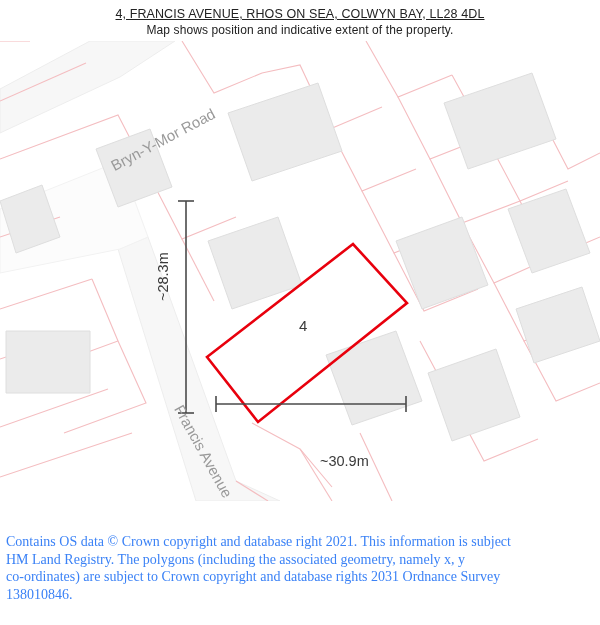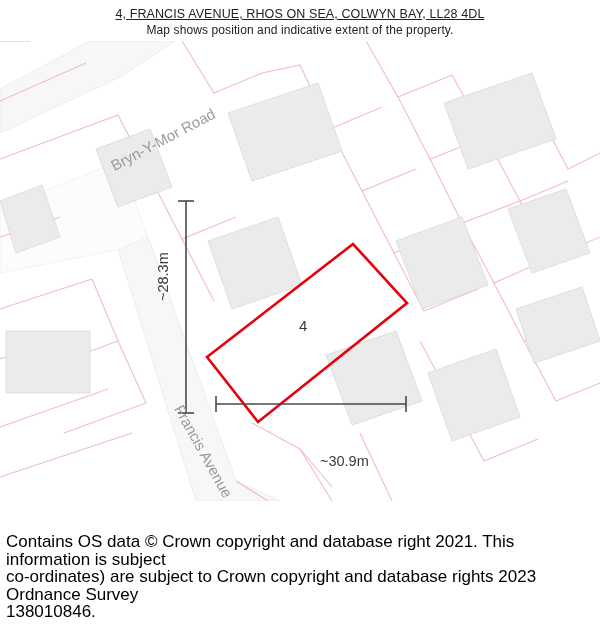--- a/index.html
+++ b/index.html
@@ -55,23 +55,24 @@
   .footer {
     position: absolute;
     top: 533px;
     left: 0;
     width: 600px;
     padding: 0 6px;
     box-sizing: border-box;
   }
   .footer p {
     margin: 0;
-    font-size: 17px;
+    font-size: 14px;
     line-height: 17.5px;
-    color: #000000;
+    color: #3b82f6;
+    font-family: Liberation Serif, serif;
   }
   .area-label {
     position: absolute;
     left: 205px;
     top: 110px;
     font-size: 19px;
     color: #3b3b3b;
     letter-spacing: 0.2px;
   }
   .plot-number {
@@ -205,17 +206,18 @@
 
     <div class="plot-number">4</div>
     <div class="dim-h">~30.9m</div>
     <div class="dim-v">~28.3m</div>
     <div class="street-a">Bryn-Y-Mor Road</div>
     <div class="street-b">Francis Avenue</div>
   </div>
 
   <div class="footer">
     <p>Contains OS data © Crown copyright and database right 2021. This information is subject</p>
-    <p>co-ordinates) are subject to Crown copyright and database rights 2023 Ordnance Survey</p>
+    <p>HM Land Registry. The polygons (including the associated geometry, namely x, y</p>
+    <p>co-ordinates) are subject to Crown copyright and database rights 2031 Ordnance Survey</p>
     <p>138010846.</p>
   </div>
 
 </div>
 
 </body></html>

